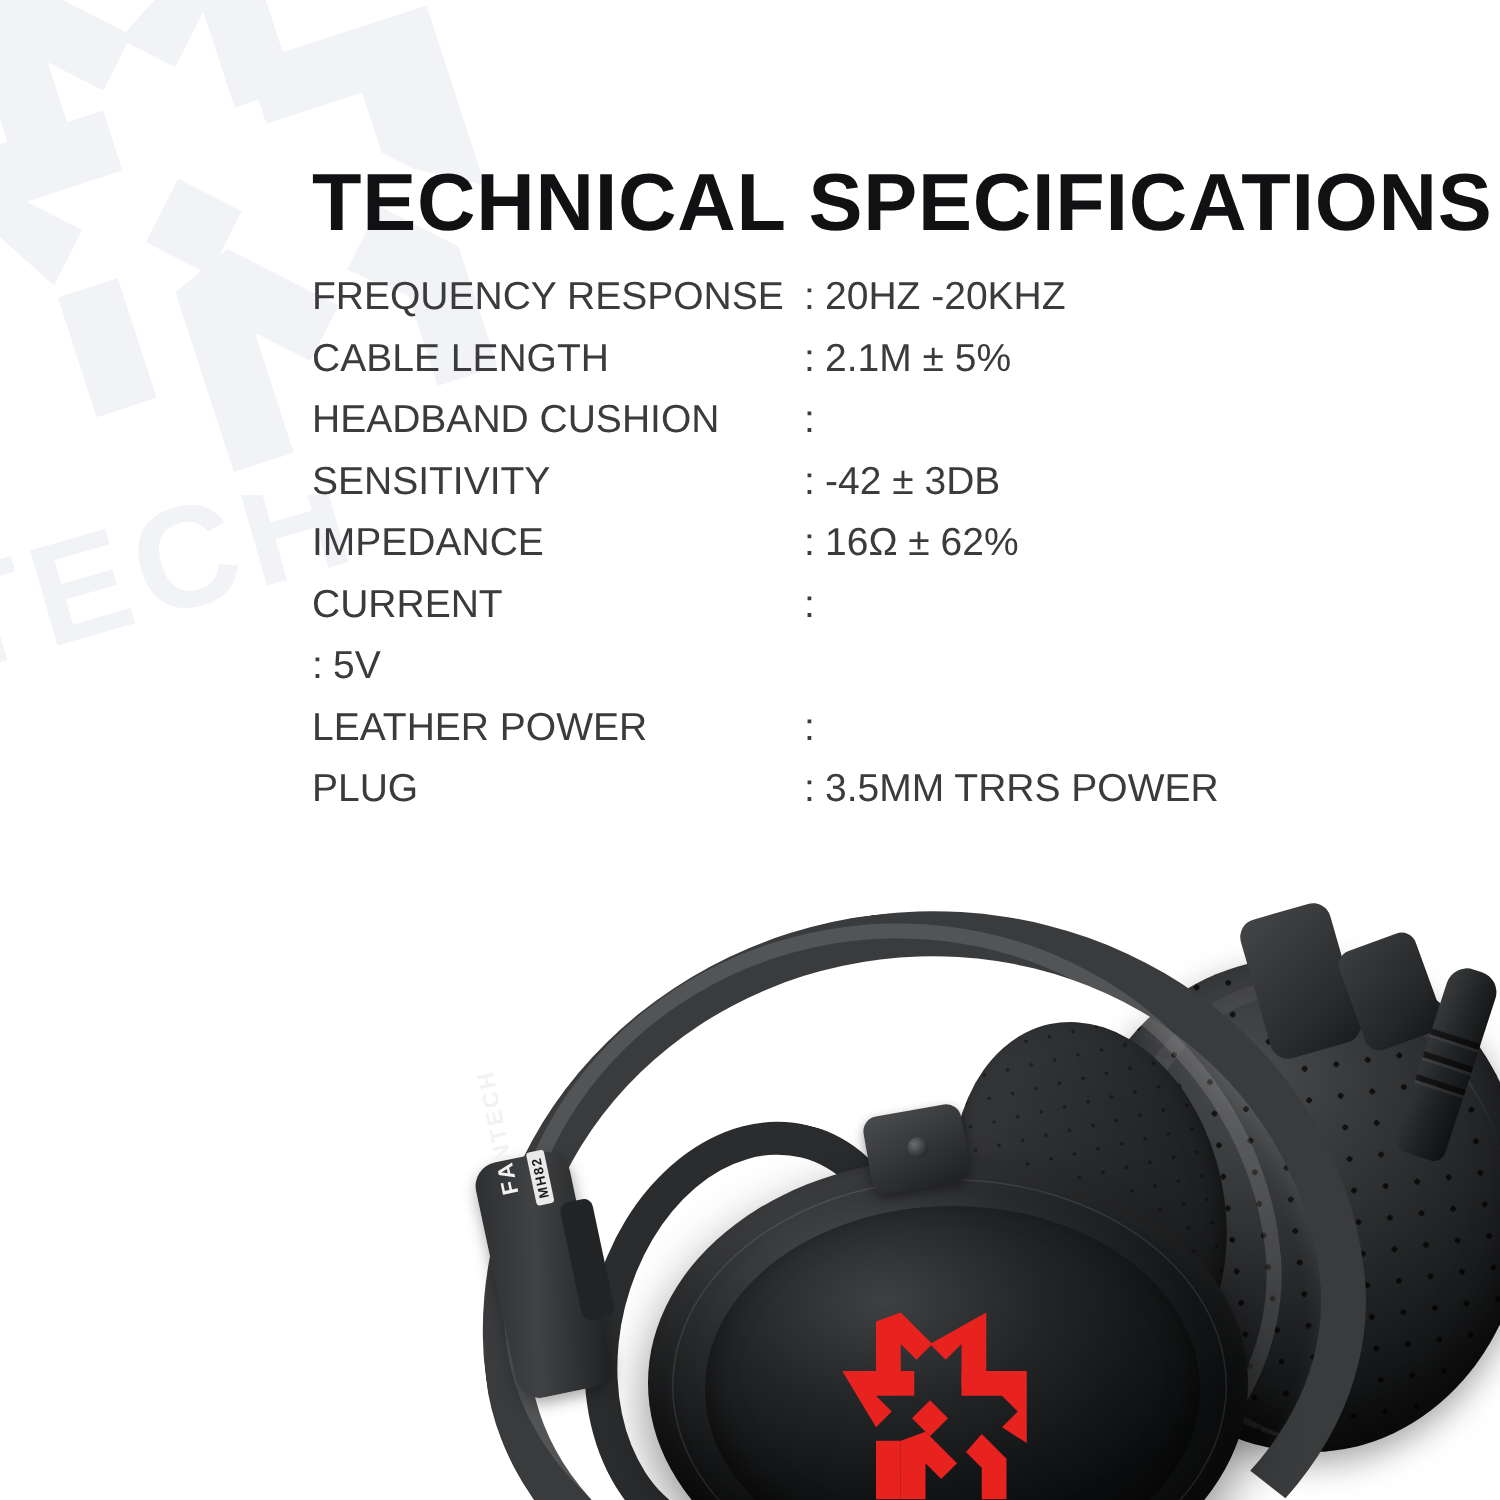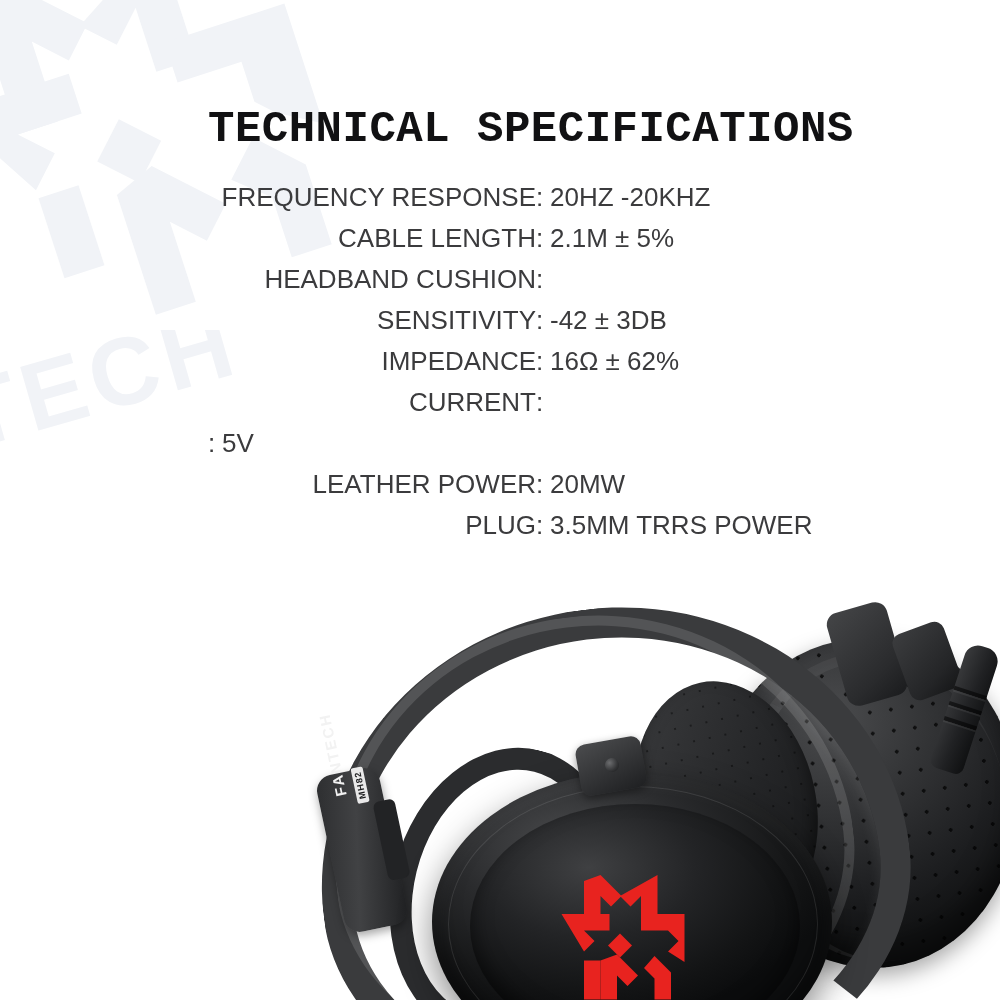--- a/index.html
+++ b/index.html
@@ -33,27 +33,26 @@
     width: 330px;
     height: 170px;
     pointer-events: none;
   }
 
   
   .title {
     position: absolute;
     left: 208px;
     top: 104px;
-    font-size: 44px;
+    font-size: 54px;
     font-weight: 900;
     letter-spacing: 0.5px;
     color: #111113;
     white-space: nowrap;
     font-stretch: condensed;
-    font-family: Liberation Mono, monospace;
   }
 
   
   .spec-list {
     position: absolute;
     left: 208px;
     top: 182px;
     width: 620px;
   }
   .spec-row {
@@ -62,21 +61,20 @@
     height: 41px;
     font-size: 26px;
     color: #3b3b3d;
     font-weight: 400;
     white-space: nowrap;
   }
   .spec-label {
     width: 328px;
     flex: 0 0 328px;
     overflow: visible;
-    text-align: right;
   }
   .spec-sep {
     flex: 0 0 14px;
   }
   .spec-value {
     flex: 1 1 auto;
   }
 
   
   .product {
@@ -408,21 +406,20 @@
     </div>
 
     <div class="spec-row">
       <span class="spec-sep">:</span>
       <span class="spec-value">5V</span>
     </div>
 
     <div class="spec-row">
       <span class="spec-label">LEATHER POWER</span>
       <span class="spec-sep">:</span>
-      <span class="spec-value">20MW</span>
     </div>
 
     <div class="spec-row">
       <span class="spec-label">PLUG</span>
       <span class="spec-sep">:</span>
       <span class="spec-value">3.5MM TRRS POWER</span>
     </div>
 
   </div>
 

